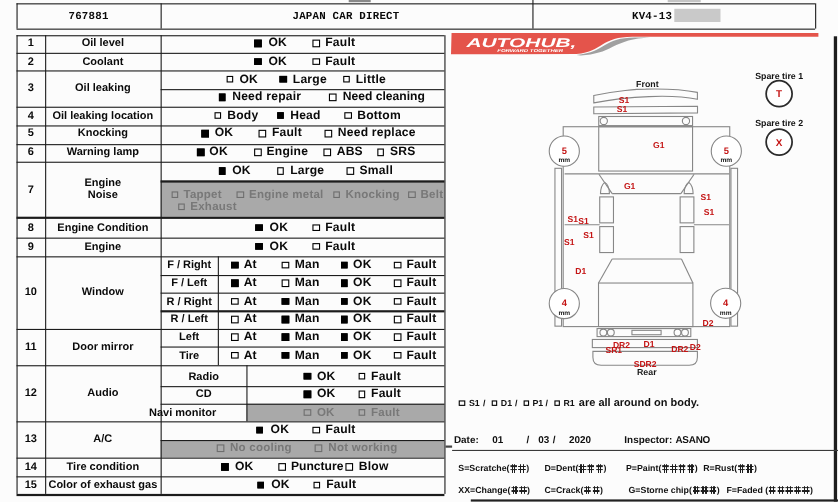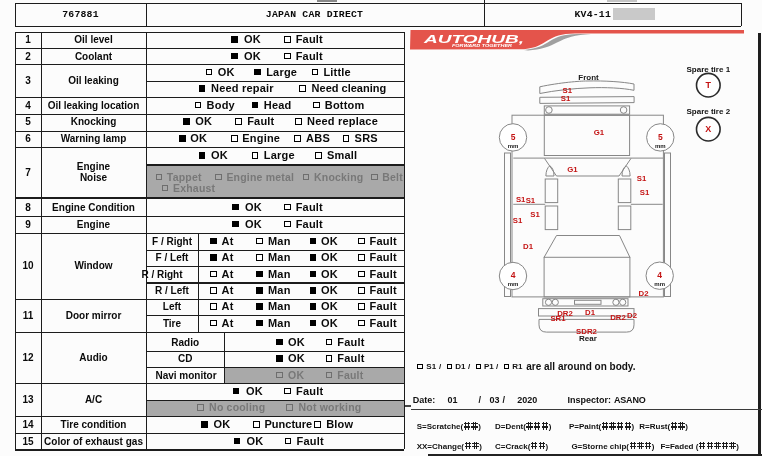--- a/index.html
+++ b/index.html
@@ -53,21 +53,21 @@
 <div class="hl" style="top:164.4px;left:146px;width:258px"></div>
 <div class="hl" style="top:249.5px;left:146px;width:258px"></div>
 <div class="hl" style="top:266.1px;left:146px;width:258px"></div>
 <div class="hl" style="top:282.4px;left:146px;width:258px"></div>
 <div class="hl" style="top:315px;left:146px;width:258px"></div>
 <div class="hl" style="top:350.6px;left:146px;width:258px"></div>
 <div class="hl" style="top:367.2px;left:146px;width:258px"></div>
 <div class="hl" style="top:399.5px;left:146px;width:258px"></div>
 <div class="t mono" style="left:15px;top:9px;width:131px;text-align:center;font-size:9.8px">767881</div>
 <div class="t mono" style="left:146px;top:9px;width:337px;text-align:center;font-size:9.8px">JAPAN CAR DIRECT</div>
-<div class="t mono" style="left:483px;top:9px;width:128px;text-align:right;font-size:9.8px">KV4-11</div>
+<div class="t mono" style="left:483px;top:9px;width:128px;text-align:right;font-size:9.8px">KV4-13</div>
 <div style="position:absolute;left:613px;top:7.5px;width:42px;height:12px;background:#c9c9c9"></div>
 <div style="position:absolute;left:317px;top:0;width:20px;height:2px;background:#888"></div>
 <div style="position:absolute;left:607px;top:0;width:30px;height:2px;background:#c4c4c4"></div>
 <div class="it" style="left:41px;top:34.1px;width:105px">Oil level</div>
 <div class="it" style="left:15px;top:34.1px;width:26px">1</div>
 <div class="it" style="left:41px;top:50.5px;width:105px">Coolant</div>
 <div class="it" style="left:15px;top:50.5px;width:26px">2</div>
 <div class="it" style="left:41px;top:75.1px;width:105px">Oil leaking</div>
 <div class="it" style="left:15px;top:75.1px;width:26px">3</div>
 <div class="it" style="left:41px;top:99.8px;width:105px">Oil leaking location</div>
@@ -89,27 +89,27 @@
 <div class="it" style="left:41px;top:352.0px;width:105px">Audio</div>
 <div class="it" style="left:15px;top:352.0px;width:26px">12</div>
 <div class="it" style="left:41px;top:394.1px;width:105px">A/C</div>
 <div class="it" style="left:15px;top:394.1px;width:26px">13</div>
 <div class="it" style="left:41px;top:419.0px;width:105px">Tire condition</div>
 <div class="it" style="left:15px;top:419.0px;width:26px">14</div>
 <div class="it" style="left:41px;top:435.6px;width:105px">Color of exhaust gas</div>
 <div class="it" style="left:15px;top:435.6px;width:26px">15</div>
 <div class="it" style="left:146px;top:235.7px;width:52px">F / Right</div>
 <div class="it" style="left:146px;top:252.3px;width:52px">F / Left</div>
-<div class="it" style="left:136px;top:268.8px;width:52px">R / Right</div>
+<div class="it" style="left:146px;top:268.8px;width:52px">R / Right</div>
 <div class="it" style="left:146px;top:285.1px;width:52px">R / Left</div>
 <div class="it" style="left:146px;top:301.4px;width:52px">Left</div>
 <div class="it" style="left:146px;top:317.9px;width:52px">Tire</div>
 <div class="it" style="left:146px;top:336.5px;width:78.30000000000001px">Radio</div>
 <div class="it" style="left:146px;top:353.4px;width:78.30000000000001px">CD</div>
-<div class="it" style="left:152px;top:369.7px;width:68px">Navi monitor</div>
+<div class="it" style="left:132px;top:369.7px;width:68px">Navi monitor</div>
 <div class="c f" style="left:231px;top:36.1px"></div>
 <div class="t" style="left:244px;top:34.1px;">OK</div>
 <div class="c" style="left:284px;top:36.1px"></div>
 <div class="t" style="left:295.7px;top:34.1px;">Fault</div>
 <div class="c f" style="left:231px;top:52.5px"></div>
 <div class="t" style="left:244px;top:50.5px;">OK</div>
 <div class="c" style="left:284px;top:52.5px"></div>
 <div class="t" style="left:295.7px;top:50.5px;">Fault</div>
 <div class="c" style="left:205.6px;top:68.8px"></div>
 <div class="t" style="left:217.7px;top:66.8px;">OK</div>

